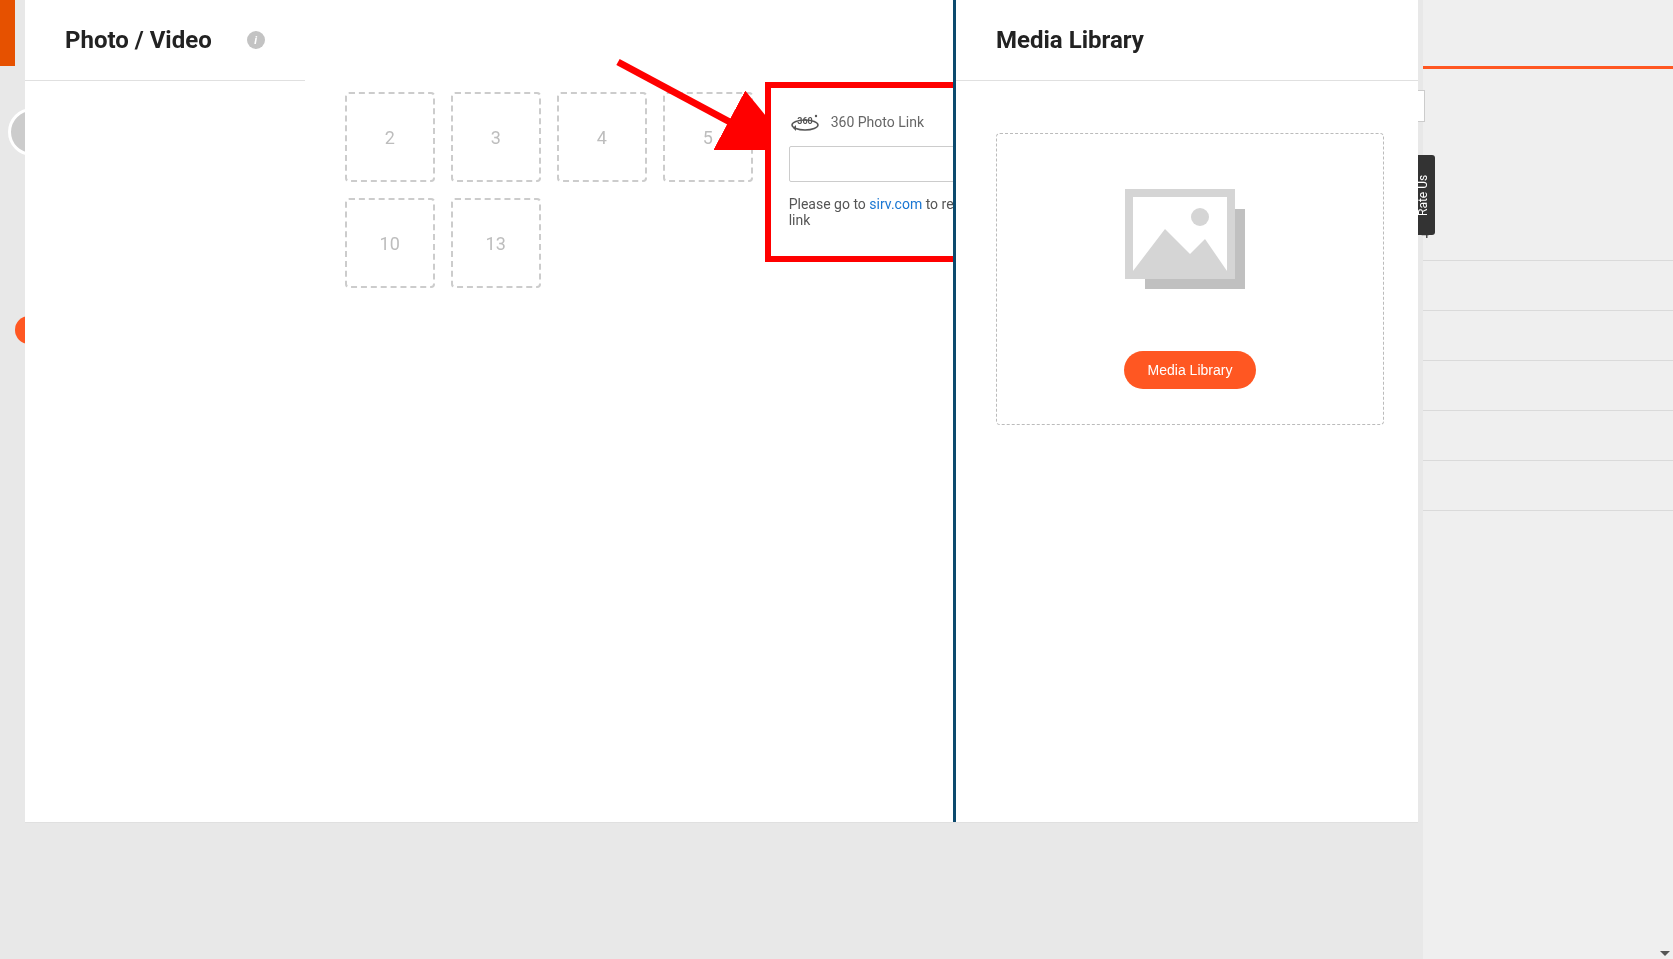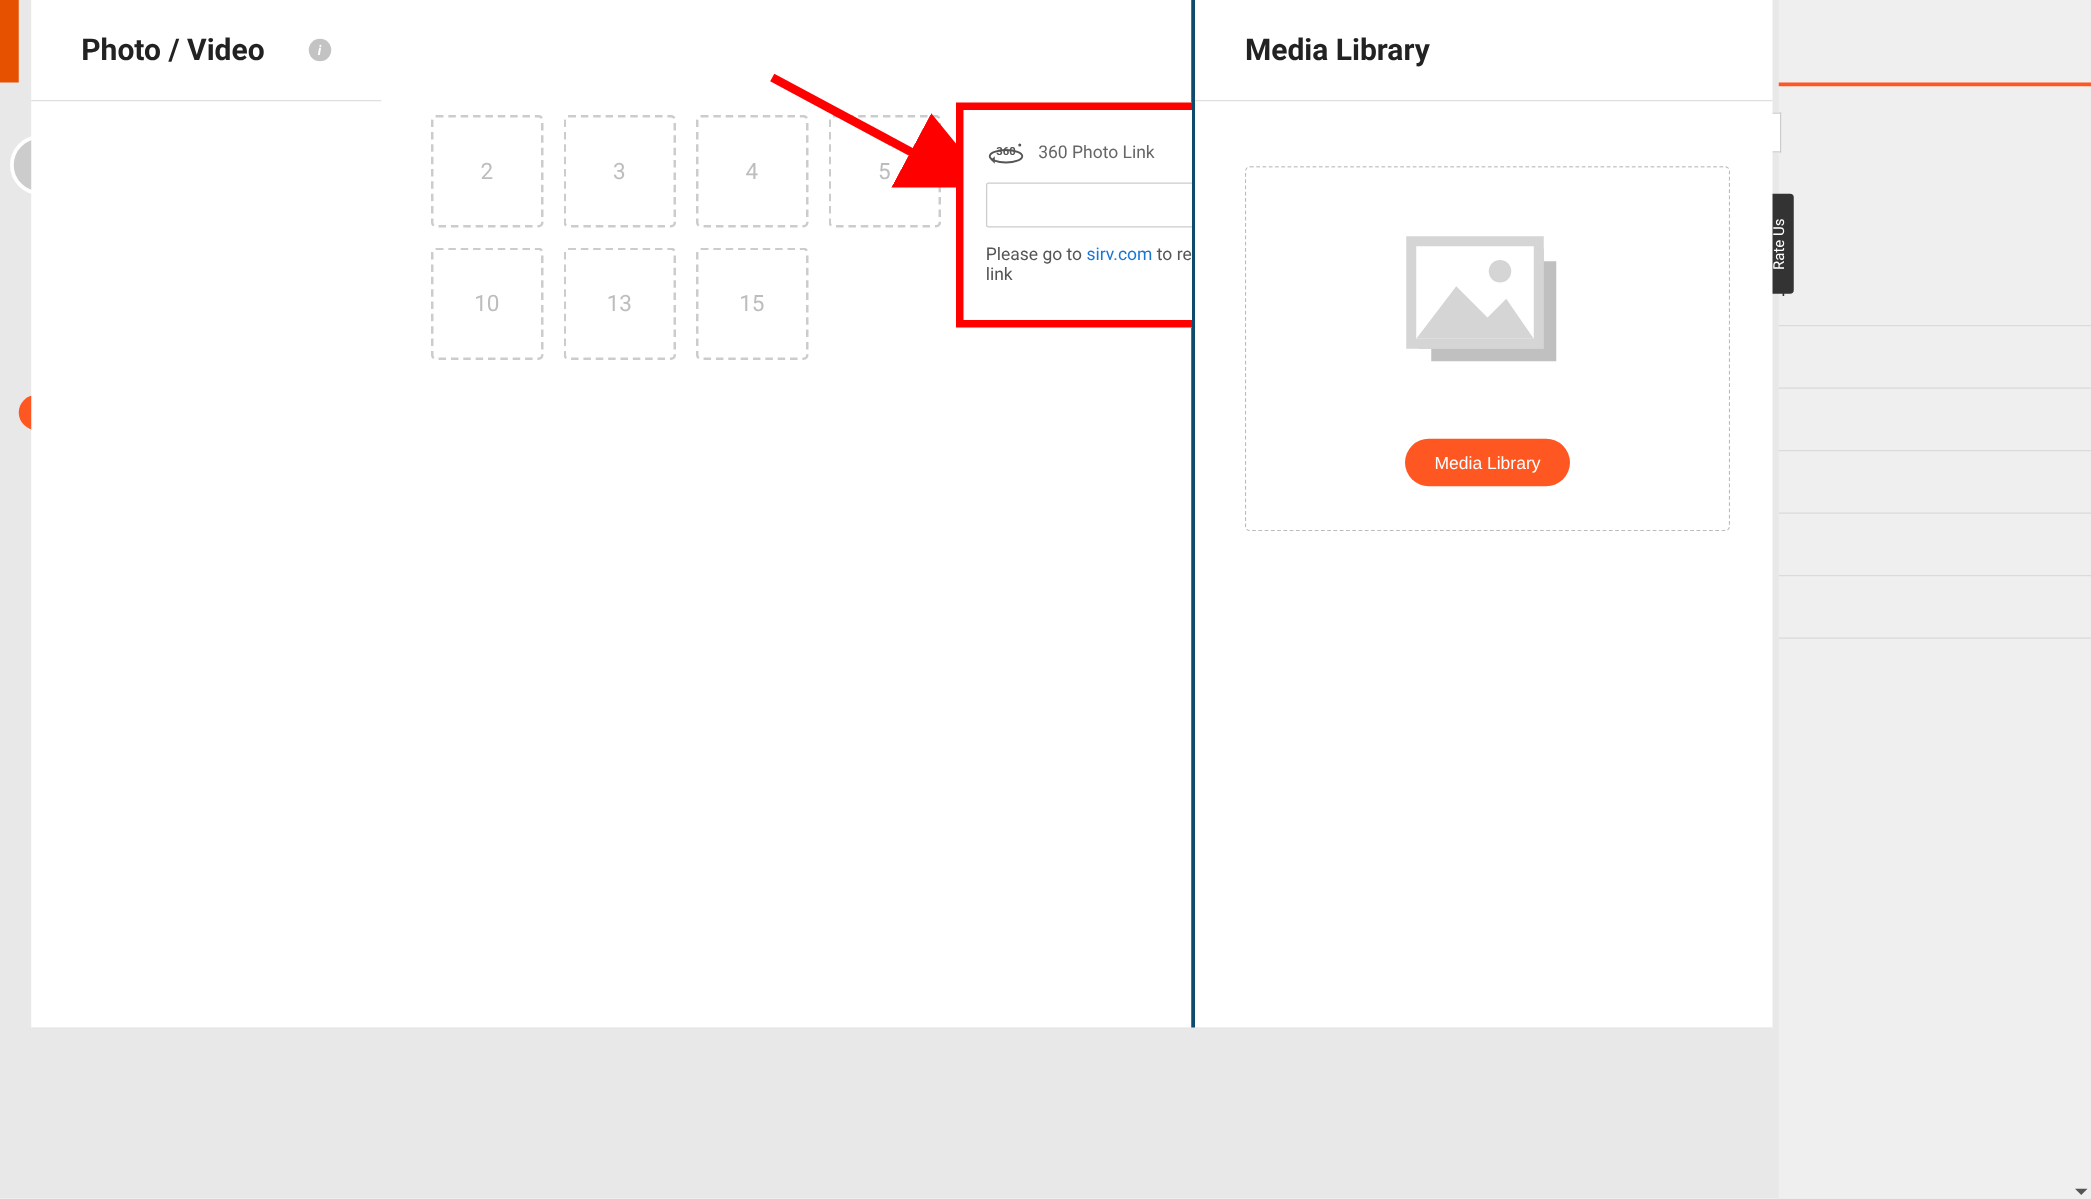--- a/index.html
+++ b/index.html
@@ -354,21 +354,20 @@
           <div class="thumb-slot">2</div>
           <div class="thumb-slot">3</div>
           <div class="thumb-slot">4</div>
           <div class="thumb-slot">5</div>
           <div class="thumb-slot">6</div>
           <div class="thumb-slot">7</div>
           <div class="thumb-slot">8</div>
           <div class="thumb-slot">9</div>
           <div class="thumb-slot">10</div>
           <div class="thumb-slot">13</div>
-          <div class="thumb-slot">15</div>
         </div>
     </div>
   </div>
 
   <div class="right-panel">
     <div class="panel-header">
       <span class="panel-title">Media Library</span>
     </div>
     <div class="library-body">
       <div class="dropzone">

